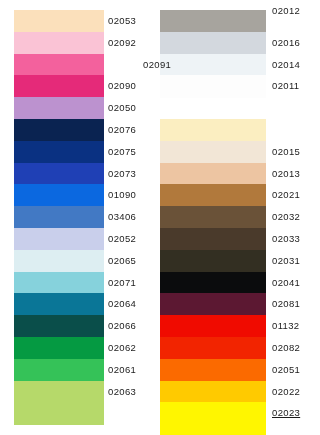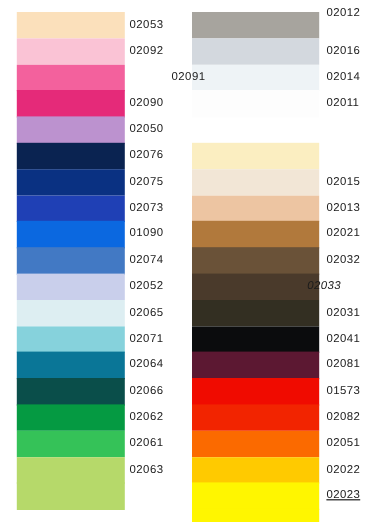--- a/index.html
+++ b/index.html
@@ -109,41 +109,41 @@
   <div class="label-layer" id="label-layer">
       <div class="swatch-label" style="left: 108px; top: 15.9px;">02053</div>
       <div class="swatch-label" style="left: 108px; top: 37.7px;">02092</div>
       <div class="swatch-label" style="left: 108px; top: 59.5px; margin-left: 35px;">02091</div>
       <div class="swatch-label" style="left: 108px; top: 81.3px;">02090</div>
       <div class="swatch-label" style="left: 108px; top: 103.1px;">02050</div>
       <div class="swatch-label" style="left: 108px; top: 124.9px;">02076</div>
       <div class="swatch-label" style="left: 108px; top: 146.7px;">02075</div>
       <div class="swatch-label" style="left: 108px; top: 168.5px;">02073</div>
       <div class="swatch-label" style="left: 108px; top: 190.3px;">01090</div>
-      <div class="swatch-label" style="left: 108px; top: 212.1px;">02074</div>
+      <div class="swatch-label" style="left: 108px; top: 212.1px;">03406</div>
       <div class="swatch-label" style="left: 108px; top: 233.9px;">02052</div>
       <div class="swatch-label" style="left: 108px; top: 255.7px;">02065</div>
       <div class="swatch-label" style="left: 108px; top: 277.5px;">02071</div>
       <div class="swatch-label" style="left: 108px; top: 299.3px;">02064</div>
       <div class="swatch-label" style="left: 108px; top: 321.1px;">02066</div>
       <div class="swatch-label" style="left: 108px; top: 342.9px;">02062</div>
       <div class="swatch-label" style="left: 108px; top: 364.7px;">02061</div>
       <div class="swatch-label" style="left: 108px; top: 386.5px;">02063</div>
       <div class="swatch-label" style="left: 272px; top: 6px;">02012</div>
       <div class="swatch-label" style="left: 272px; top: 37.7px;">02016</div>
       <div class="swatch-label" style="left: 272px; top: 59.5px;">02014</div>
       <div class="swatch-label" style="left: 272px; top: 81.3px;">02011</div>
       <div class="swatch-label" style="left: 272px; top: 124.9px; margin-left: 40px;">02024</div>
       <div class="swatch-label" style="left: 272px; top: 146.7px;">02015</div>
       <div class="swatch-label" style="left: 272px; top: 168.5px;">02013</div>
       <div class="swatch-label" style="left: 272px; top: 190.3px;">02021</div>
       <div class="swatch-label" style="left: 272px; top: 212.1px;">02032</div>
-      <div class="swatch-label" style="left: 256px; top: 233.9px; font-style: italic;">02033</div>
+      <div class="swatch-label" style="left: 272px; top: 233.9px;">02033</div>
       <div class="swatch-label" style="left: 272px; top: 255.7px;">02031</div>
       <div class="swatch-label" style="left: 272px; top: 277.5px;">02041</div>
       <div class="swatch-label" style="left: 272px; top: 299.3px;">02081</div>
-      <div class="swatch-label" style="left: 272px; top: 321.1px;">01573</div>
+      <div class="swatch-label" style="left: 272px; top: 321.1px;">01132</div>
       <div class="swatch-label" style="left: 272px; top: 342.9px;">02082</div>
       <div class="swatch-label" style="left: 272px; top: 364.7px;">02051</div>
       <div class="swatch-label" style="left: 272px; top: 386.5px;">02022</div>
       <div class="swatch-label" style="left: 272px; top: 408.3px; text-decoration: underline;">02023</div>
     </div>
 </div>
 
 </body></html>

